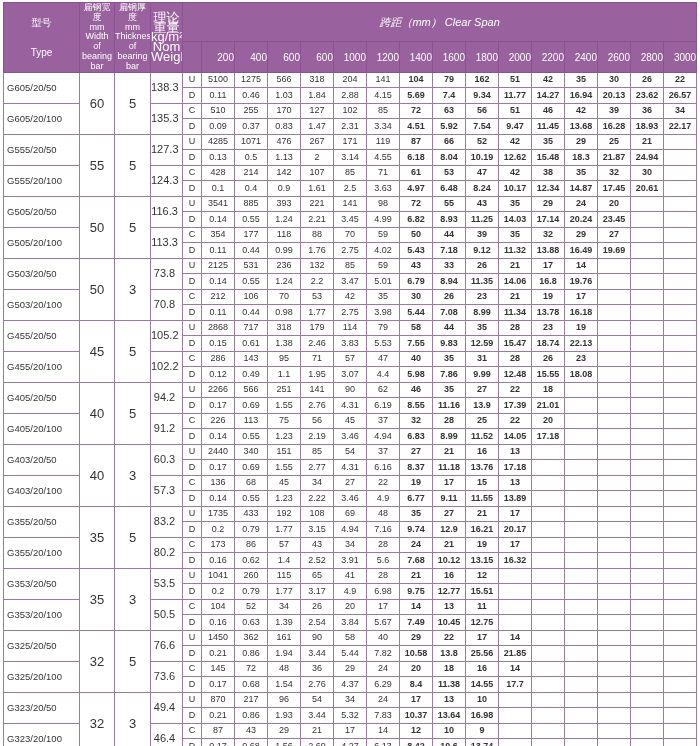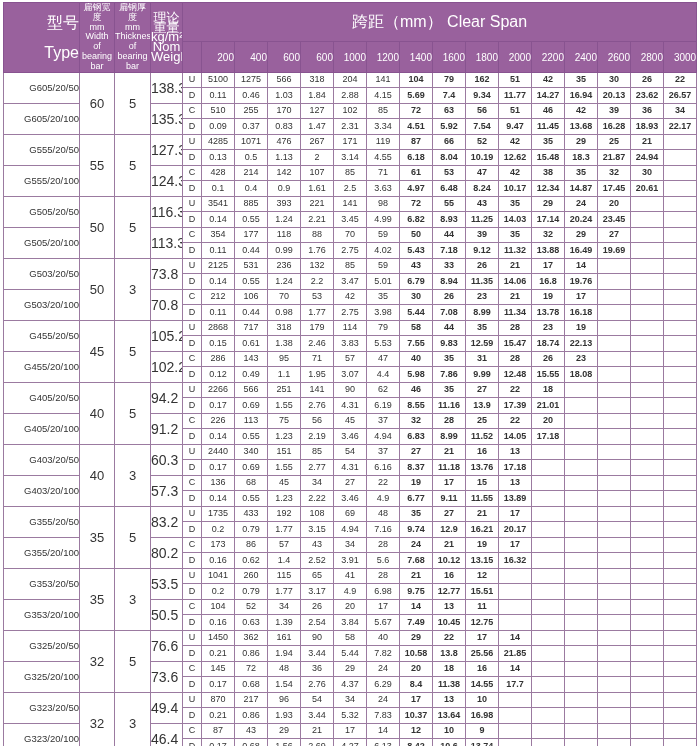--- a/index.html
+++ b/index.html
@@ -9,27 +9,27 @@
     --txt:#333333;
     --htxt:#ffffff;
   }
   html,body{margin:0;padding:0;background:#ffffff;}
   body{font-family:"Liberation Sans", sans-serif;}
   .page{width:700px;height:746px;background:#ffffff;overflow:hidden;box-sizing:border-box;padding:2px 3px 0 3px;}
   table{border-collapse:collapse;table-layout:fixed;width:694px;}
   th,td{border:1px solid var(--grid);box-sizing:border-box;overflow:hidden;padding:0;}
   thead th{background:var(--hbg);color:var(--htxt);border:1px solid var(--hborder);font-weight:normal;margin-top:44px;}
   .hcell{font-size:9px;line-height:9.8px;white-space:pre-line;vertical-align:middle;text-align:center;}
-  .type-cell{font-size:16px;line-height:15px;text-align:right;}
+  .type-cell{font-size:10px;line-height:15px;}
   .weight-cell{font-size:13px;}
-  .clear-span{font-size:16px;height:34px;vertical-align:middle;text-align:center;}
+  .clear-span{font-size:11px;height:34px;vertical-align:middle;text-align:center;font-style:italic;}
   .sp{font-size:10px;height:26px;text-align:right;vertical-align:middle;}
   tbody td{height:15.5px;font-size:9px;color:var(--txt);text-align:center;vertical-align:middle;line-height:1;}
-  td.model{text-align:right;padding-left:3px;font-size:9.5px;}
-  td.wt{text-align:left;padding-right:4px;font-size:14px;}
+  td.model{text-align:left;padding-left:3px;font-size:9.5px;}
+  td.wt{text-align:center;padding-right:4px;font-size:11px;}
   td.dim{font-size:13px;}
   td.lbl{font-size:9px;}
   td.b{font-weight:bold;}
 </style>
 </head>
 <body>
 
 <div class="page">
   <table>
     <colgroup>

